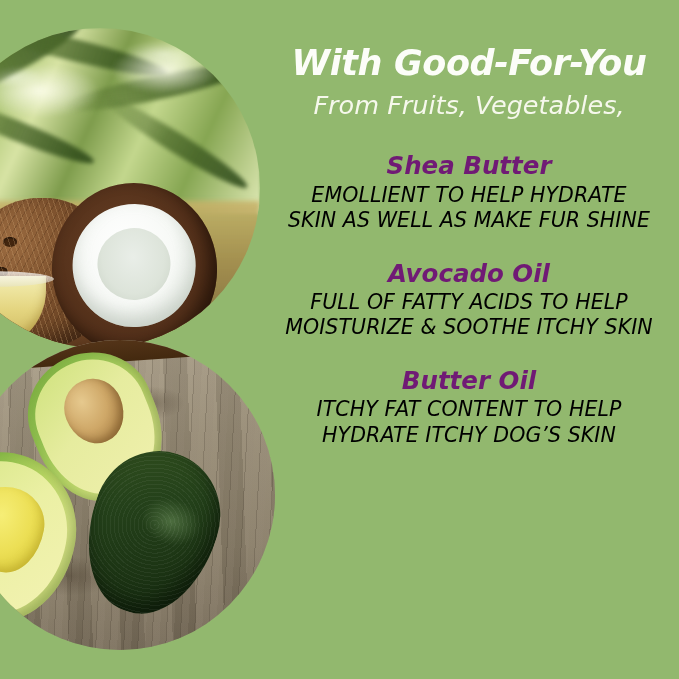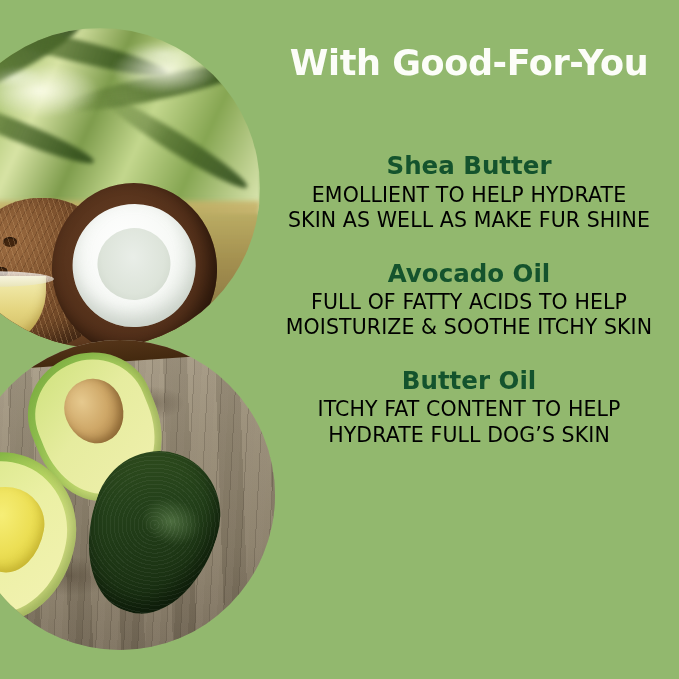--- a/index.html
+++ b/index.html
@@ -268,20 +268,21 @@
   
   .text-column {
     position: absolute;
     left: 276px;
     top: 0;
     width: 403px;
     height: 679px;
     padding-right: 17px;
     box-sizing: border-box;
     text-align: center;
+    font-style: italic;
   }
   .headline {
     margin: 0;
     padding-top: 44px;
     font-family: "DejaVu Sans", sans-serif;
     font-weight: bold;
     font-size: 35px;
     line-height: 1.12;
     letter-spacing: -0.4px;
     color: #fcfdf8;
@@ -299,21 +300,21 @@
   }
   .ingredient {
     margin-bottom: 25px;
   }
   .ing-name {
     margin: 0;
     font-family: "DejaVu Sans", sans-serif;
     font-weight: bold;
     font-size: 24.5px;
     line-height: 1.2;
-    color: #14532d;
+    color: #701a75;
   }
   .ing-desc {
     margin: 2px 0 0 0;
     font-family: "DejaVu Sans", sans-serif;
     font-weight: normal;
     font-size: 20.5px;
     line-height: 1.24;
     letter-spacing: 0.1px;
     color: #000000;
   }
@@ -374,21 +375,21 @@
 
   </div>
 
   <div class="text-column">
 
     <h1 class="headline">
       <span>With Good-For-You</span><br>
     </h1>
 
     <p class="subhead">
-      <br>
+      <span>From Fruits, Vegetables,</span><br>
     </p>
 
     <div class="ingredients">
 
       <div class="ingredient">
         <h2 class="ing-name">Shea Butter</h2>
         <p class="ing-desc">
           <span>EMOLLIENT TO HELP HYDRATE</span>
           <span>SKIN AS WELL AS MAKE FUR SHINE</span>
         </p>
@@ -399,20 +400,20 @@
         <p class="ing-desc">
           <span>FULL OF FATTY ACIDS TO HELP</span>
           <span>MOISTURIZE &amp; SOOTHE ITCHY SKIN</span>
         </p>
       </div>
 
       <div class="ingredient">
         <h2 class="ing-name">Butter Oil</h2>
         <p class="ing-desc">
           <span>ITCHY FAT CONTENT TO HELP</span>
-          <span>HYDRATE FULL DOG’S SKIN</span>
+          <span>HYDRATE ITCHY DOG’S SKIN</span>
         </p>
       </div>
 
     </div>
   </div>
 
 </div>
 
 </body></html>

